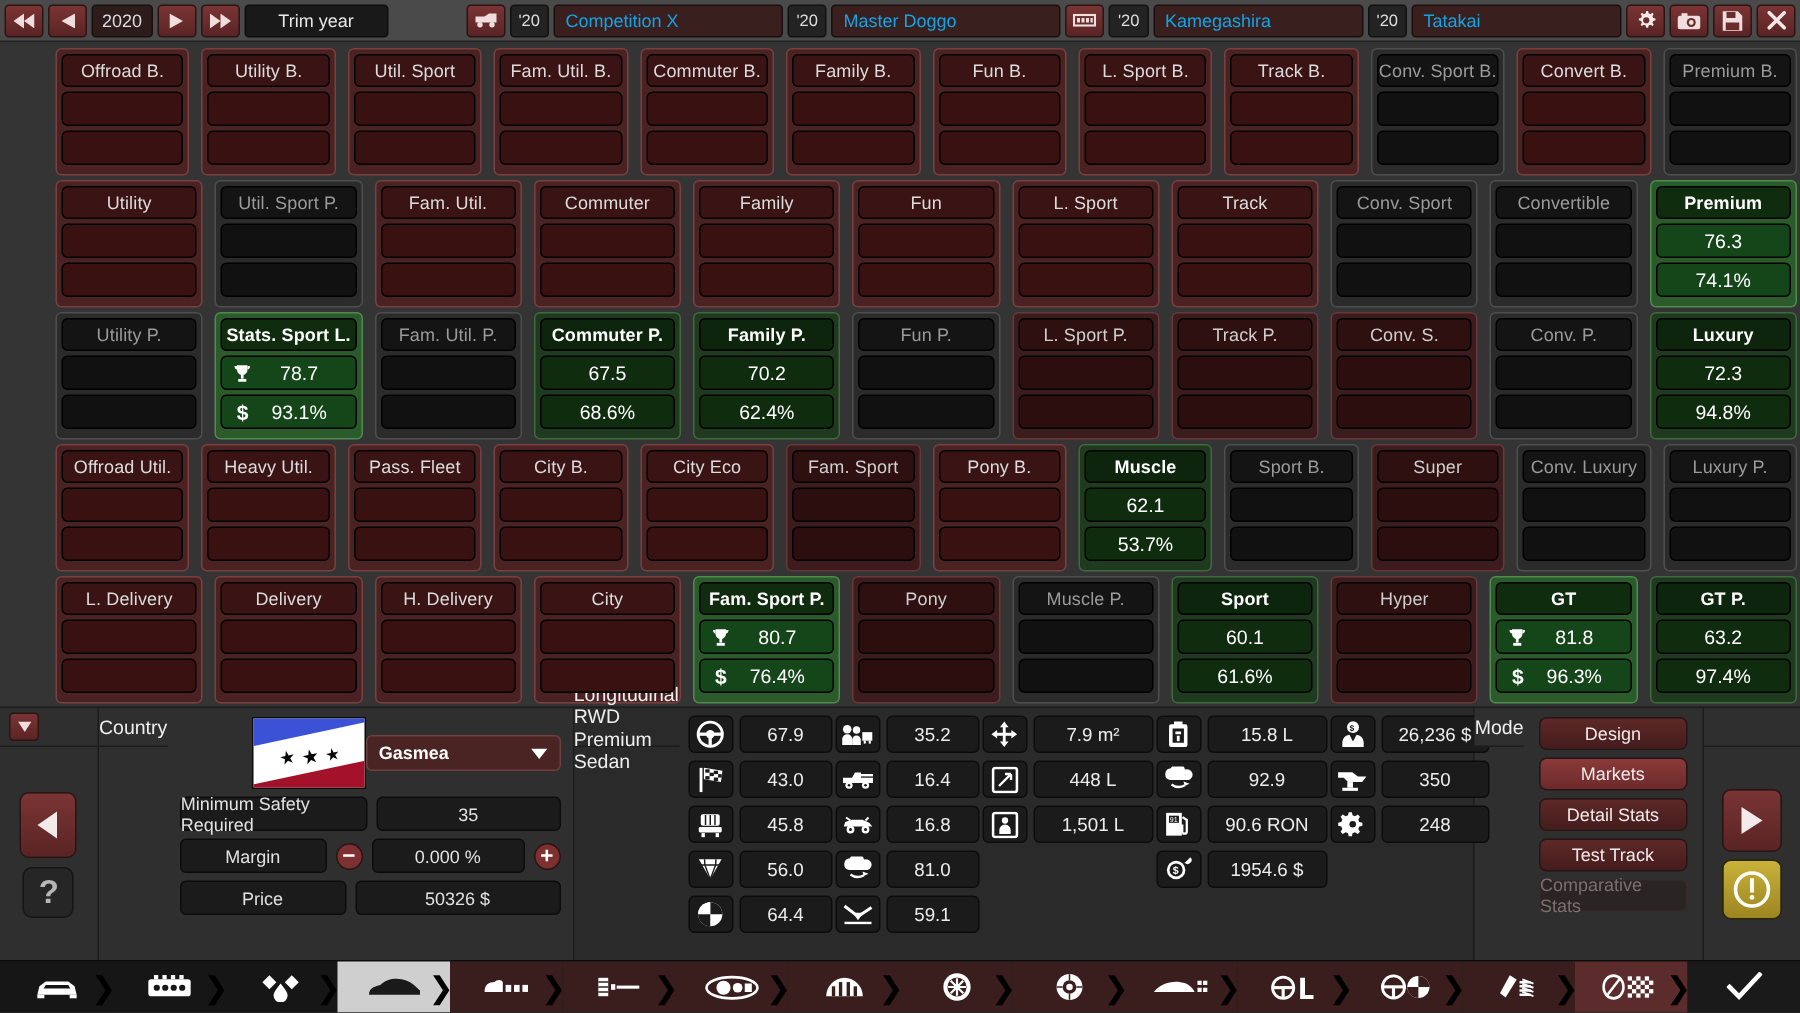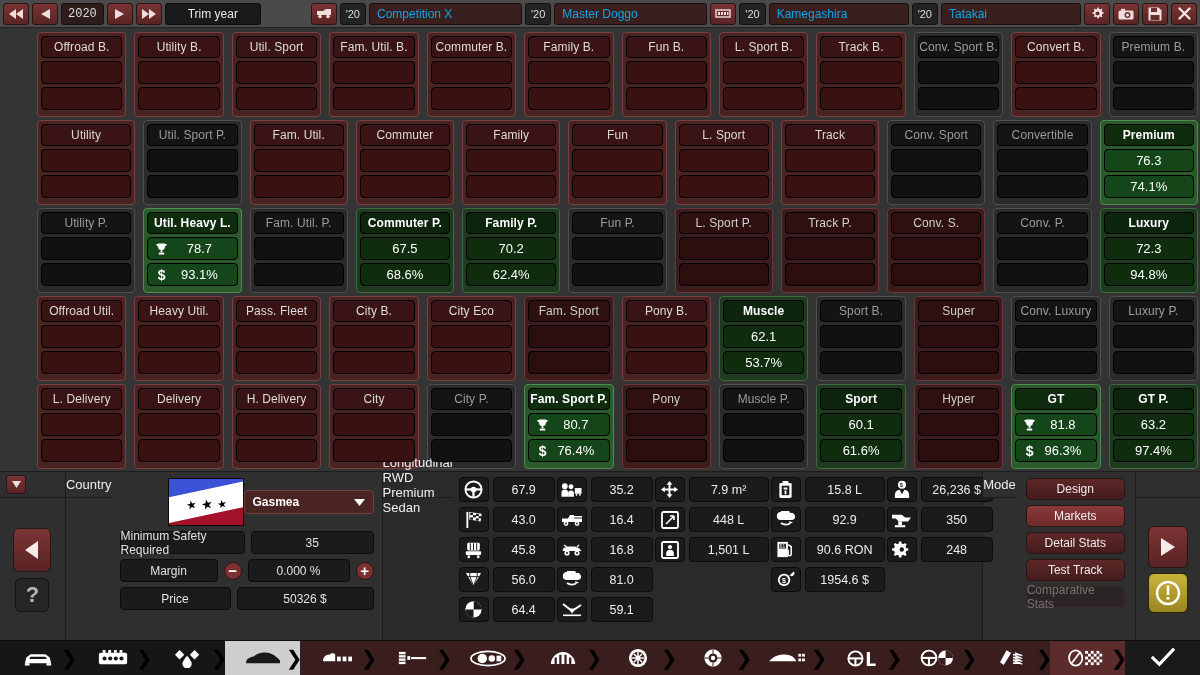--- a/index.html
+++ b/index.html
@@ -21,21 +21,21 @@
   .tbtn{
     height:22px; min-width:26px; background:#6b2c2c; border:1px solid #2a1414;
     border-radius:3px; display:flex; align-items:center; justify-content:center;
     color:#f0e8e8; font-size:11px; line-height:1;
     background-image:linear-gradient(#7a3434,#5a2424);
   }
   .tbtn svg{ display:block; }
   .year-box{
     height:22px; background:#2e1c1c; border:1px solid #1a0f0f; border-radius:3px;
     display:flex; align-items:center; justify-content:center; padding:0 6px;
-    font-size:12px; color:#ddd;font-family:Liberation Mono, monospace;
+    font-size:12px; color:#ddd;
   }
   .trim-btn{
     height:22px; width:96px; background:#191919; border:1px solid #0d0d0d; border-radius:3px;
     display:flex; align-items:center; justify-content:center; font-size:12px; color:#e8e8e8;
   }
   .topgap{ flex:1 1 auto; }
   .topbar-right{ display:flex; align-items:center; gap:3px; }
   .chip-year{
     height:22px; background:#232323; border:1px solid #111; border-radius:3px;
     display:flex; align-items:center; justify-content:center; padding:0 5px;
@@ -541,21 +541,21 @@
       <div class="cell v-dark">
           <div class="hdr">Utility P.</div>
           <div class="val">
             <span class="vtxt"></span>
           </div>
           <div class="val">
             <span class="vtxt"></span>
           </div>
         </div>
       <div class="cell v-green">
-        <div class="hdr">Util. Heavy L.</div>
+        <div class="hdr">Stats. Sport L.</div>
         <div class="val has-icon">
           <span class="vic">
               <svg width="11" height="12" viewBox="0 0 11 12">
                 <path d="M2 0.5h7v3a3.5 3.5 0 0 1-7 0z" fill="#fff"></path>
                 <path d="M0.3 1h1.7v2.4C1 3.2 0.3 2.3 0.3 1z" fill="#fff"></path>
                 <path d="M10.7 1H9v2.4c1-.2 1.7-1.1 1.7-2.4z" fill="#fff"></path>
                 <rect x="4.6" y="6.4" width="1.8" height="3" fill="#fff"></rect>
                 <rect x="2.8" y="9.6" width="5.4" height="1.9" fill="#fff"></rect>
               </svg>
             </span>
@@ -785,29 +785,20 @@
           <div class="hdr">H. Delivery</div>
           <div class="val">
             <span class="vtxt"></span>
           </div>
           <div class="val">
             <span class="vtxt"></span>
           </div>
         </div>
       <div class="cell v-red">
           <div class="hdr">City</div>
-          <div class="val">
-            <span class="vtxt"></span>
-          </div>
-          <div class="val">
-            <span class="vtxt"></span>
-          </div>
-        </div>
-      <div class="cell v-dark">
-          <div class="hdr">City P.</div>
           <div class="val">
             <span class="vtxt"></span>
           </div>
           <div class="val">
             <span class="vtxt"></span>
           </div>
         </div>
       <div class="cell v-green">
         <div class="hdr">Fam. Sport P.</div>
         <div class="val has-icon">

